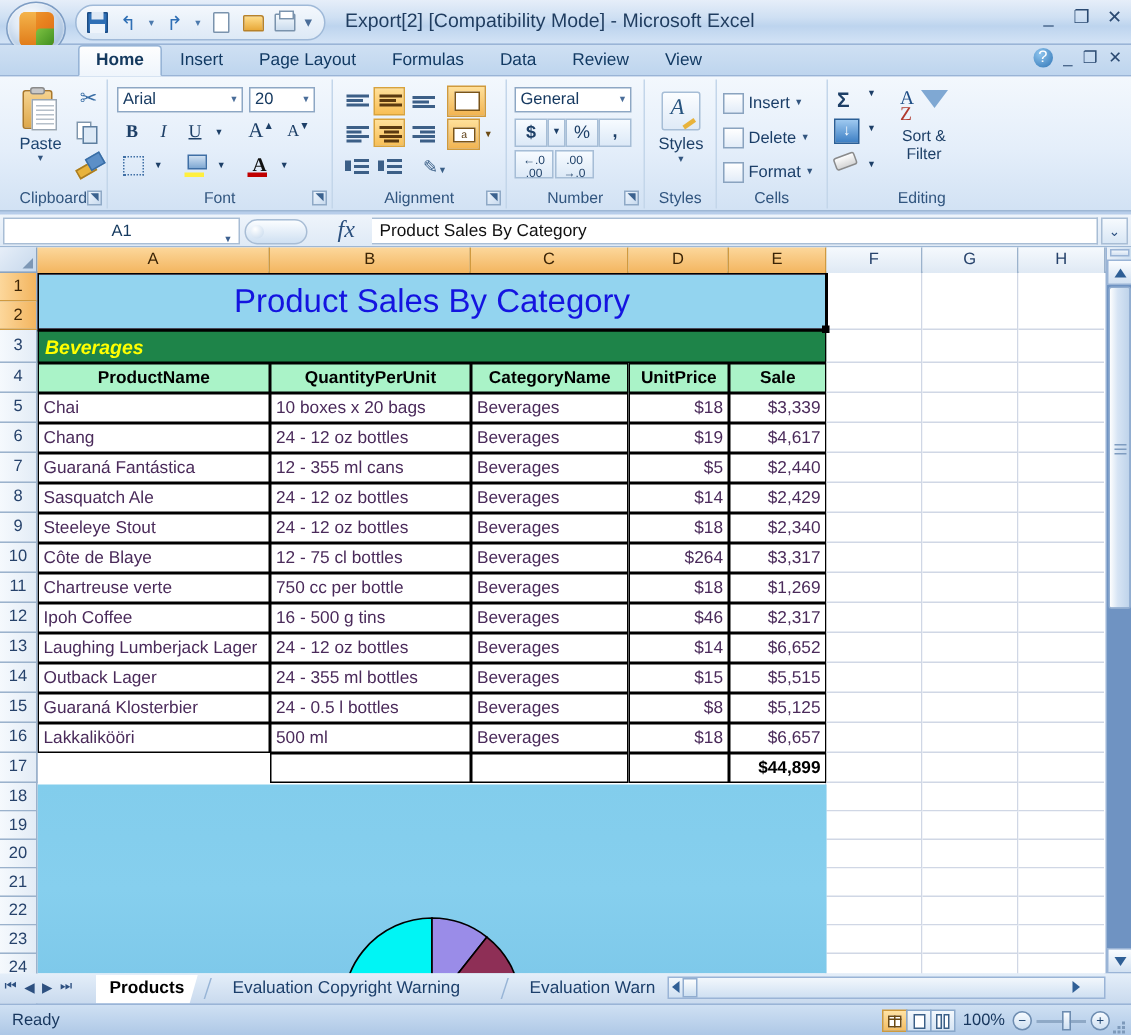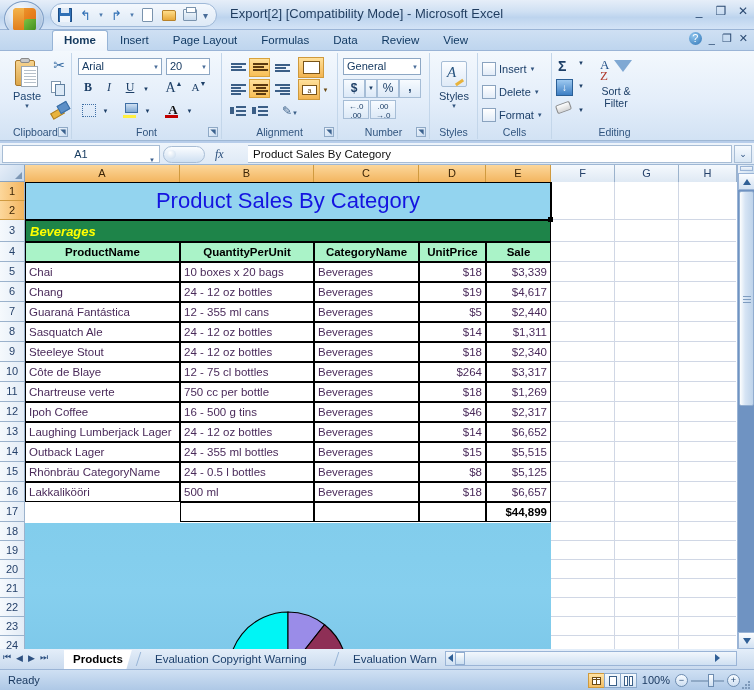--- a/index.html
+++ b/index.html
@@ -190,22 +190,22 @@
     background:#fff; border:1px solid #a8bdd5;
     font-size:11px; color:#14395e; text-align:center; line-height:17px;
   }
   .namebox .nb-caret{position:absolute;right:4px;top:6px;font-size:6px;color:#3c6090;}
   .fx-zone{ position:absolute; left:163px; top:2px; width:85px; height:18px;
     display:flex; align-items:center; }
   .fx-pill{ width:42px;height:17px;border:1px solid #a8bdd5;border-radius:9px;
     background:linear-gradient(180deg,#fbfdff,#cfe0f2);position:relative;}
   .fx-pill:after{content:"";position:absolute;left:3px;top:3px;width:9px;height:9px;border-radius:50%;
     background:radial-gradient(circle at 35% 30%,#fff,#c3d7ec);}
-  .fx-mark{ margin-left:10px; font-family:"Liberation Serif",serif; font-style:italic;
-    font-size:12px; color:#2a4f7d; }
+  .fx-mark{ margin-left:20px; font-family:"Liberation Serif",serif; font-style:italic;
+    font-size:16px; color:#2a4f7d; }
   .fbar-input{
     position:absolute; left:248px; top:2px; right:22px; height:18px;
     background:#fff; border:1px solid #a8bdd5; border-left:none;
     font-size:11.5px; color:#111; line-height:17px; padding-left:5px;
     white-space:nowrap; overflow:hidden;
   }
   .fbar-exp{position:absolute;right:2px;top:2px;width:18px;height:18px;
     background:linear-gradient(180deg,#f6fafe,#d9e7f5);border:1px solid #a8bdd5;
     font-size:9px;color:#2f5party;color:#2d5party;color:#2b5party;color:#2b5080;text-align:center;line-height:16px;}
 
@@ -681,21 +681,21 @@
         <div class="gcell data-cell num" style="left:394px;top:120px;width:67px;height:20px">$5</div>
         <div class="gcell data-cell num" style="left:461px;top:120px;width:65px;height:20px">$2,440</div>
         <div class="gcell" style="left:526px;top:120px;width:64px;height:20px"></div>
         <div class="gcell" style="left:590px;top:120px;width:64px;height:20px"></div>
         <div class="gcell" style="left:654px;top:120px;width:58px;height:20px"></div>
 
         <div class="gcell data-cell" style="left:0;top:140px;width:155px;height:20px">Sasquatch Ale</div>
         <div class="gcell data-cell" style="left:155px;top:140px;width:134px;height:20px">24 - 12 oz bottles</div>
         <div class="gcell data-cell" style="left:289px;top:140px;width:105px;height:20px">Beverages</div>
         <div class="gcell data-cell num" style="left:394px;top:140px;width:67px;height:20px">$14</div>
-        <div class="gcell data-cell num" style="left:461px;top:140px;width:65px;height:20px">$1,311</div>
+        <div class="gcell data-cell num" style="left:461px;top:140px;width:65px;height:20px">$2,429</div>
         <div class="gcell" style="left:526px;top:140px;width:64px;height:20px"></div>
         <div class="gcell" style="left:590px;top:140px;width:64px;height:20px"></div>
         <div class="gcell" style="left:654px;top:140px;width:58px;height:20px"></div>
 
         <div class="gcell data-cell" style="left:0;top:160px;width:155px;height:20px">Steeleye Stout</div>
         <div class="gcell data-cell" style="left:155px;top:160px;width:134px;height:20px">24 - 12 oz bottles</div>
         <div class="gcell data-cell" style="left:289px;top:160px;width:105px;height:20px">Beverages</div>
         <div class="gcell data-cell num" style="left:394px;top:160px;width:67px;height:20px">$18</div>
         <div class="gcell data-cell num" style="left:461px;top:160px;width:65px;height:20px">$2,340</div>
         <div class="gcell" style="left:526px;top:160px;width:64px;height:20px"></div>
@@ -740,21 +740,21 @@
 
         <div class="gcell data-cell" style="left:0;top:260px;width:155px;height:20px">Outback Lager</div>
         <div class="gcell data-cell" style="left:155px;top:260px;width:134px;height:20px">24 - 355 ml bottles</div>
         <div class="gcell data-cell" style="left:289px;top:260px;width:105px;height:20px">Beverages</div>
         <div class="gcell data-cell num" style="left:394px;top:260px;width:67px;height:20px">$15</div>
         <div class="gcell data-cell num" style="left:461px;top:260px;width:65px;height:20px">$5,515</div>
         <div class="gcell" style="left:526px;top:260px;width:64px;height:20px"></div>
         <div class="gcell" style="left:590px;top:260px;width:64px;height:20px"></div>
         <div class="gcell" style="left:654px;top:260px;width:58px;height:20px"></div>
 
-        <div class="gcell data-cell" style="left:0;top:280px;width:155px;height:20px">Rhönbräu CategoryName</div>
+        <div class="gcell data-cell" style="left:0;top:280px;width:155px;height:20px">Guaraná Klosterbier</div>
         <div class="gcell data-cell" style="left:155px;top:280px;width:134px;height:20px">24 - 0.5 l bottles</div>
         <div class="gcell data-cell" style="left:289px;top:280px;width:105px;height:20px">Beverages</div>
         <div class="gcell data-cell num" style="left:394px;top:280px;width:67px;height:20px">$8</div>
         <div class="gcell data-cell num" style="left:461px;top:280px;width:65px;height:20px">$5,125</div>
         <div class="gcell" style="left:526px;top:280px;width:64px;height:20px"></div>
         <div class="gcell" style="left:590px;top:280px;width:64px;height:20px"></div>
         <div class="gcell" style="left:654px;top:280px;width:58px;height:20px"></div>
 
         <div class="gcell data-cell" style="left:0;top:300px;width:155px;height:20px">Lakkalikööri</div>
         <div class="gcell data-cell" style="left:155px;top:300px;width:134px;height:20px">500 ml</div>

